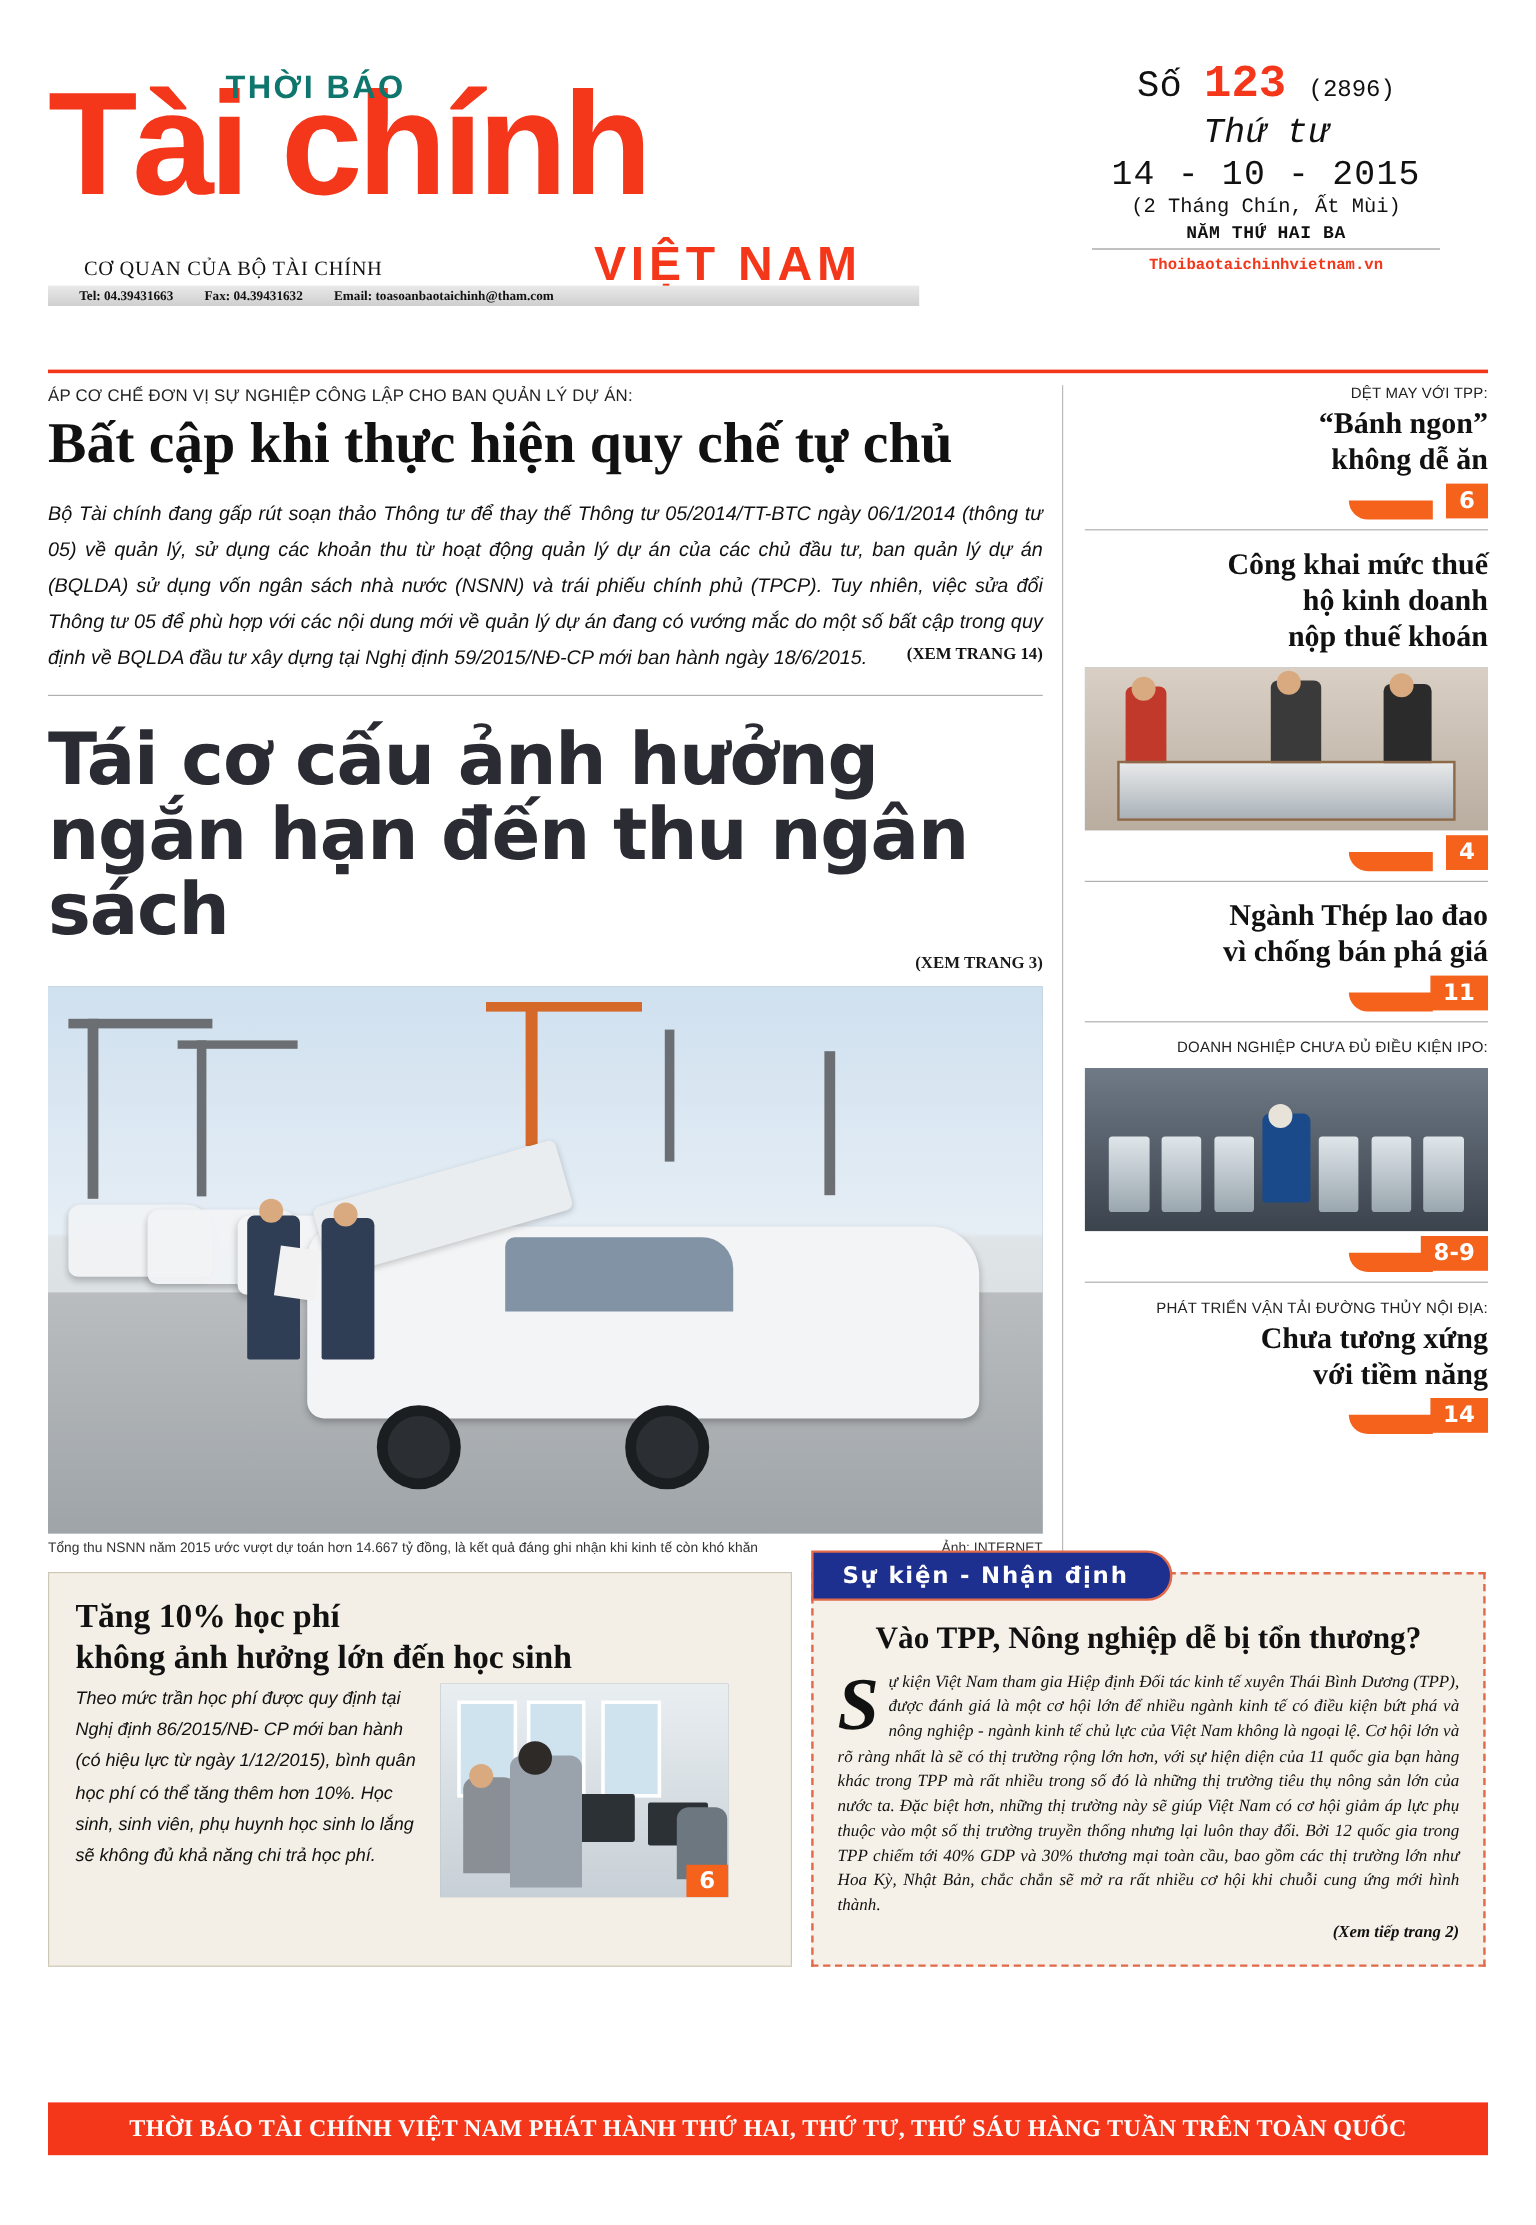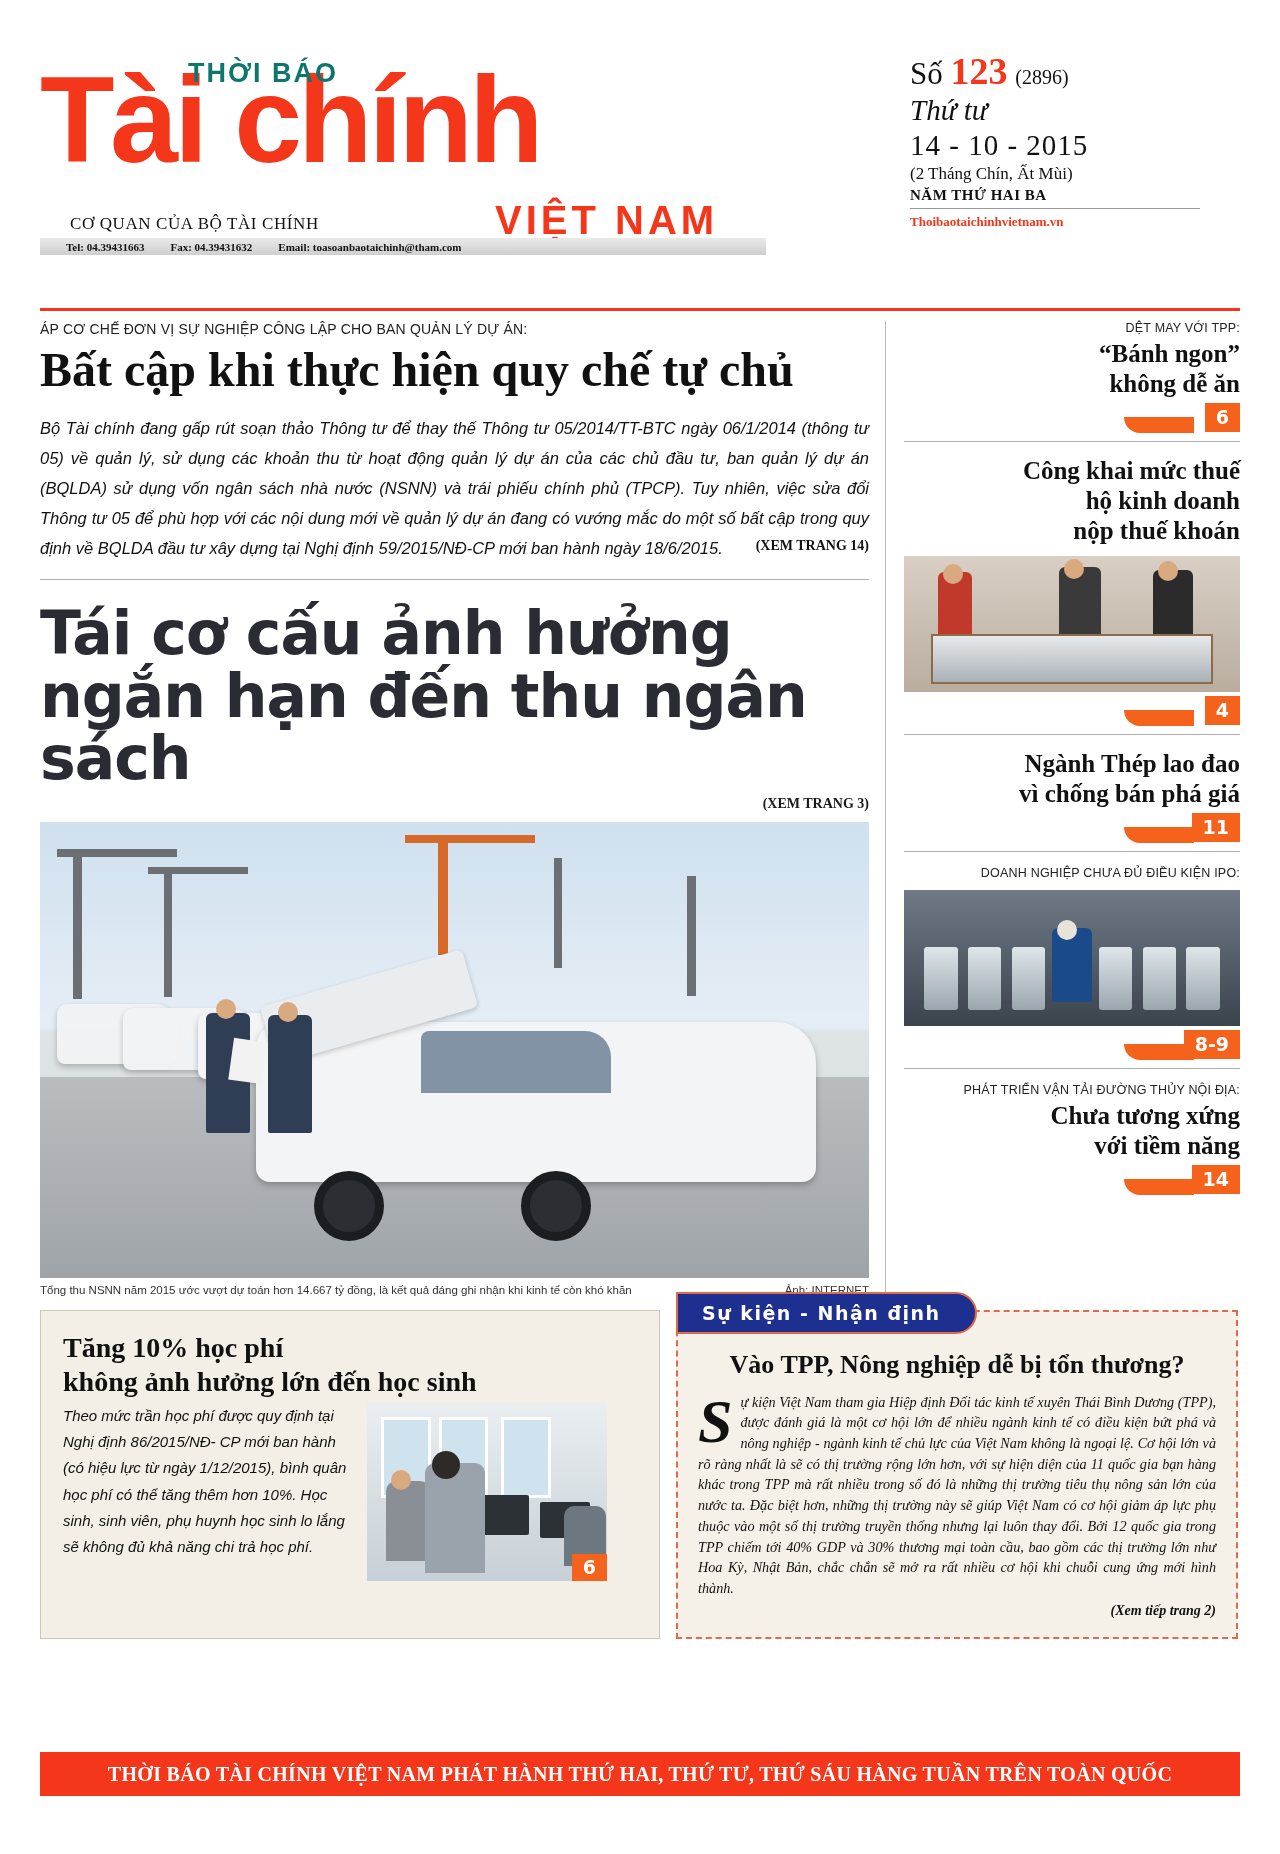--- a/index.html
+++ b/index.html
@@ -41,22 +41,22 @@
     font-family:"Liberation Serif", serif;
     font-size:17px;letter-spacing:.6px;color:#111;
   }
   .contactbar{
     position:absolute;left:40px;top:238px;width:700px;height:17px;
     background:linear-gradient(#e9e9e9,#cfcfcf);
     display:flex;align-items:center;gap:26px;padding-left:26px;
     font-family:"Liberation Serif", serif;font-weight:bold;font-size:11px;color:#111;
   }
   .date-col{
-    position:absolute;right:40px;top:52px;width:290px;text-align:left;
-    font-family:Liberation Serif, serif;color:#111;
+    position:absolute;right:40px;top:52px;width:290px;text-align:center;
+    font-family:Liberation Mono, monospace;color:#111;
   }
   .issue-line{font-size:31px;line-height:1;}
   .issue-num{color:#f4371b;font-weight:bold;font-size:38px;}
   .issue-paren{font-size:20px;}
   .weekday{font-size:29px;font-style:italic;margin-top:4px;}
   .fulldate{font-size:29px;margin-top:2px;letter-spacing:1px;}
   .lunar{font-size:17px;margin-top:2px;}
   .yearno{font-size:15px;font-weight:bold;letter-spacing:.5px;margin-top:3px;padding-bottom:4px;border-bottom:1px solid #999;}
   .website{color:#f4371b;font-size:13px;font-weight:bold;margin-top:5px;}
 

